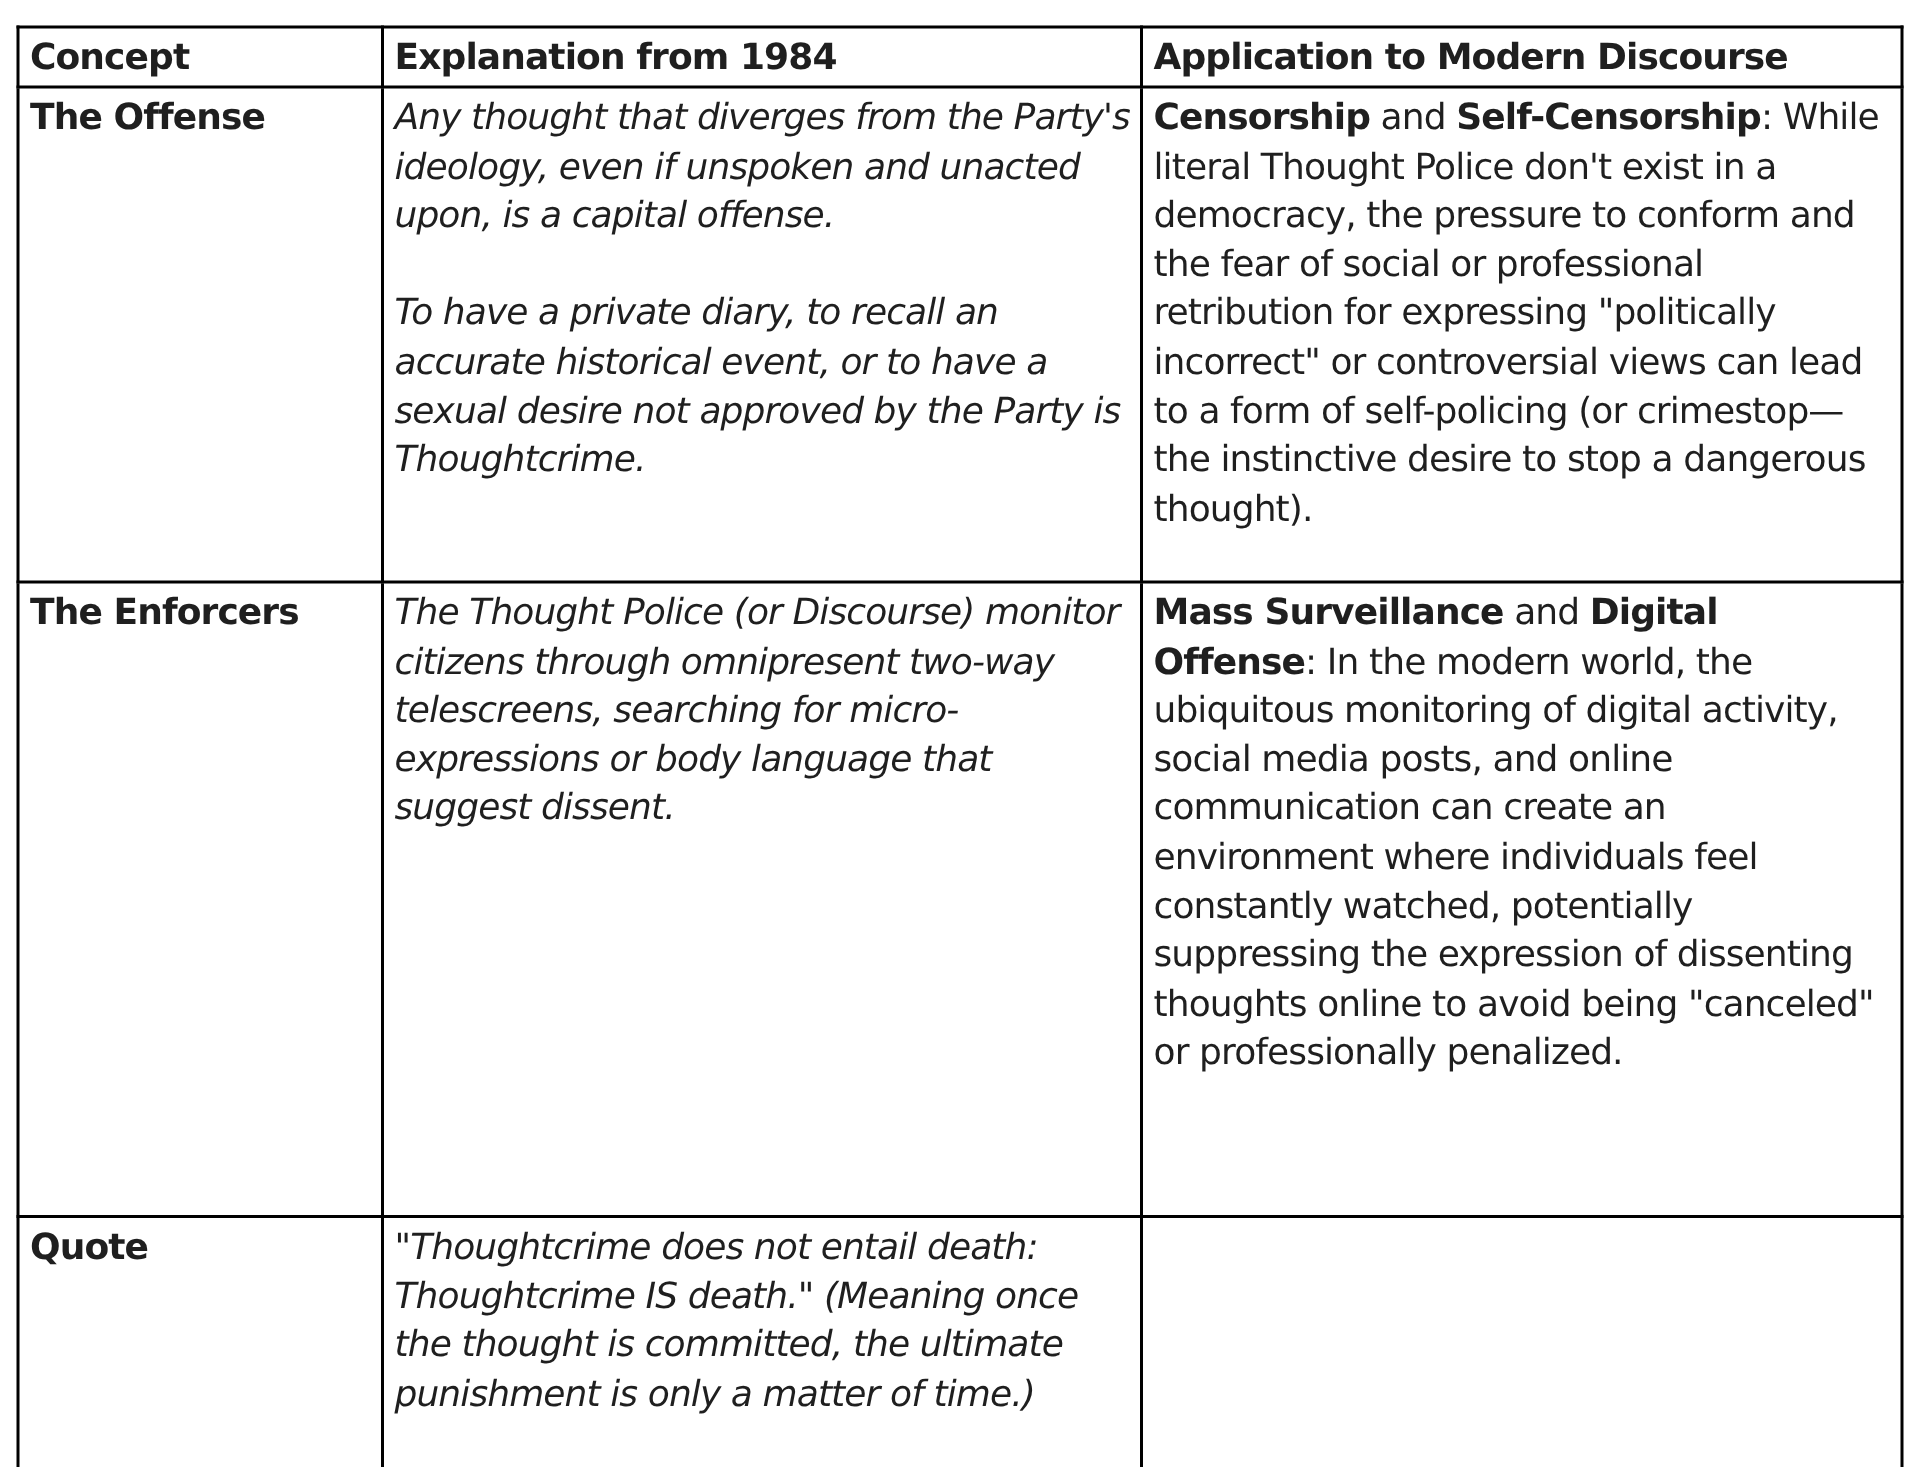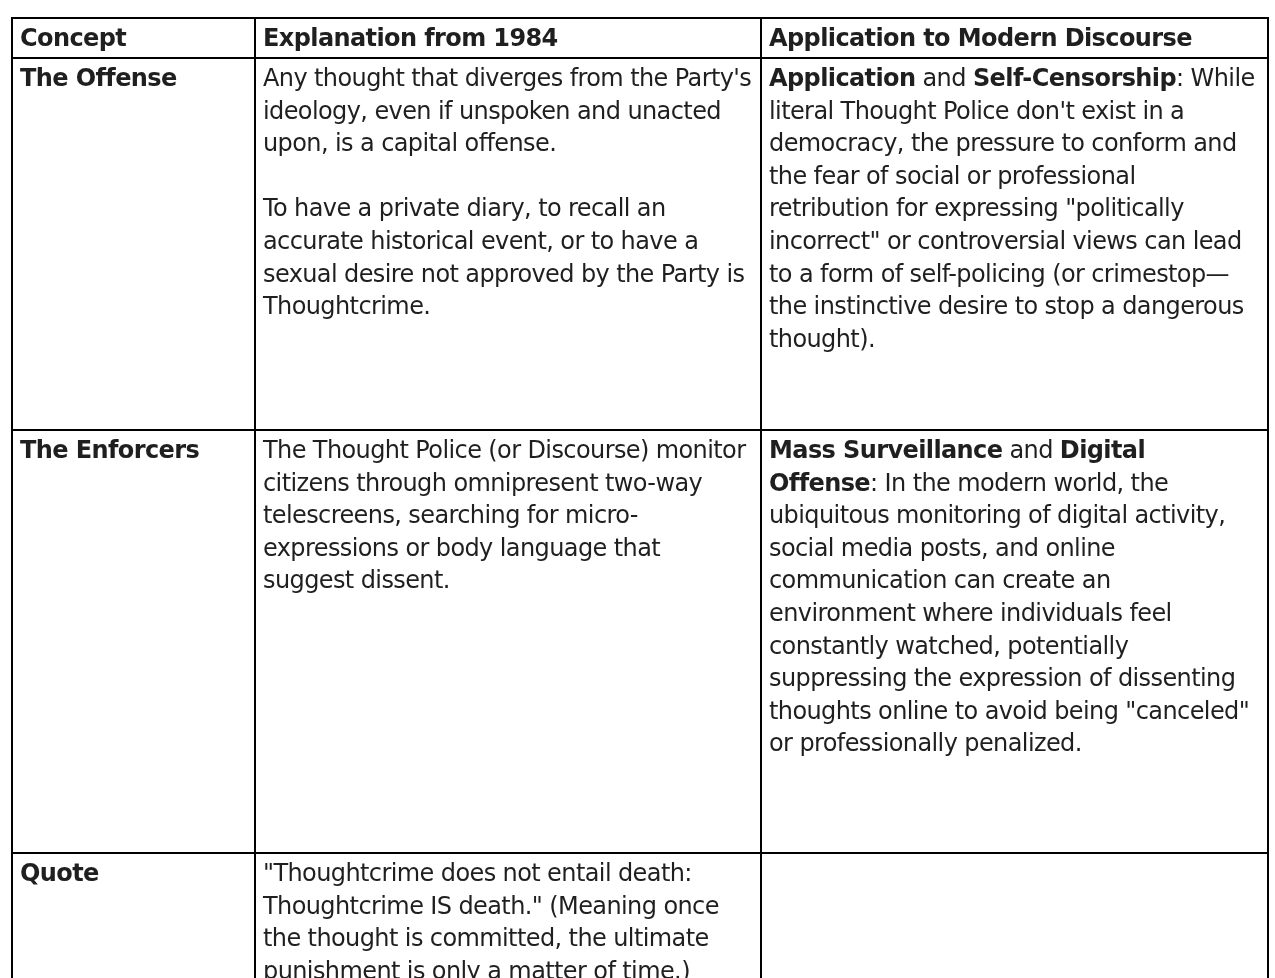--- a/index.html
+++ b/index.html
@@ -17,25 +17,25 @@
     font-size: 24px;
     line-height: 32.6px;
     letter-spacing: -0.6px;
     text-align: left;
   }
   table.doc-table th { font-weight: bold; }
   col.c1 { width: 243px; }
   col.c2 { width: 506px; }
   col.c3 { width: 507px; }
   tr.hdr { height: 40px; }
-  tr.r1 { height: 372px; }
+  tr.r1 { height: 330px; }
   tr.r2 { height: 423px; }
   tr.r3 { height: 264px; }
   .concept { font-weight: bold; }
-  .para { margin: 0; }
+  .para { margin: 0; font-style: italic; }
   .gap { height: 32.6px; }
   b { font-weight: bold; }
 </style>
 </head>
 <body>
 
 <table class="doc-table">
   <colgroup>
       <col class="c1">
       <col class="c2">
@@ -49,21 +49,21 @@
   </tr>
 
   <tr class="r1">
     <td class="concept">The Offense</td>
     <td>
       <p class="para">Any thought that diverges from the Party's ideology, even if unspoken and unacted upon, is a capital offense.</p>
       <div class="gap"></div>
       <p class="para">To have a private diary, to recall an accurate historical event, or to have a sexual desire not approved by the Party is Thoughtcrime.</p>
     </td>
     <td>
-      <b>Application</b><span style="white-space:pre"> and </span><b>Self-Censorship</b><span>:</span>
+      <b>Censorship</b><span style="white-space:pre"> and </span><b>Self-Censorship</b><span>:</span>
       <span>While literal Thought Police don't exist in a democracy, the pressure to conform and the fear of social or professional retribution for expressing "politically incorrect" or controversial views can lead to a form of self-policing (or crimestop—the instinctive desire to stop a dangerous thought).</span>
     </td>
   </tr>
 
   <tr class="r2">
     <td class="concept">The Enforcers</td>
     <td>
       <p class="para">The Thought Police (or Discourse) monitor citizens through omnipresent two-way telescreens, searching for micro-expressions or body language that suggest dissent.</p>
     </td>
     <td>

